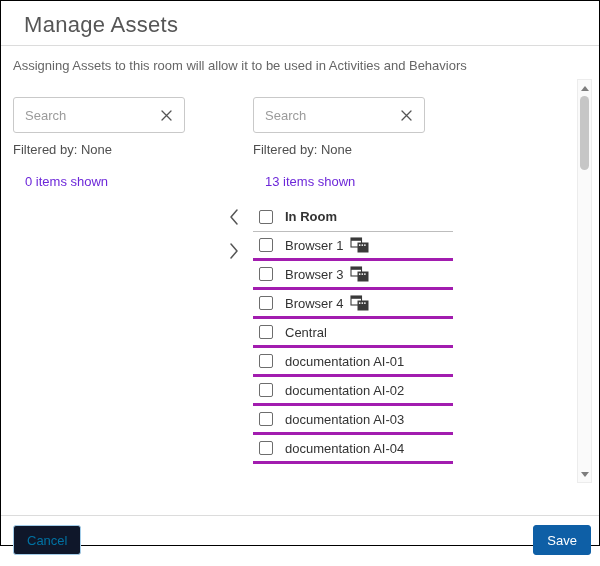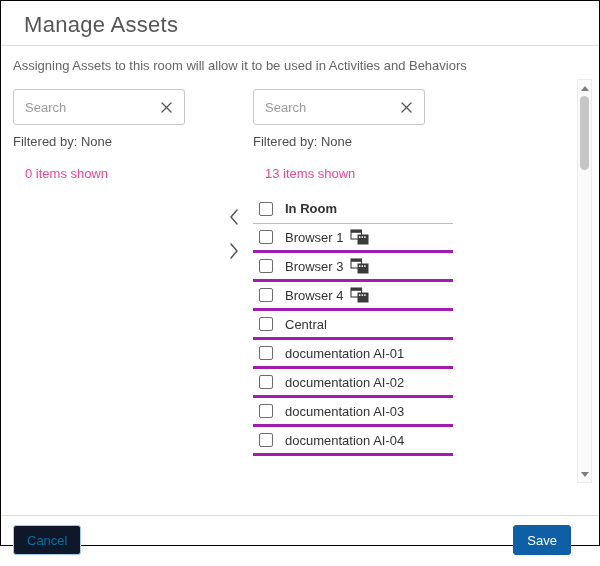--- a/index.html
+++ b/index.html
@@ -15,37 +15,37 @@
   }
   .dialog-title {
     position:absolute; top:11px; left:23px;
     font-size:22px; color:#565656; letter-spacing:.3px;
   }
   .title-divider { position:absolute; top:44px; left:0; width:100%; height:1px; background:#dcdcdc; }
   .dialog-desc { position:absolute; top:57px; left:12px; font-size:13px; color:#666;text-align:right; }
 
   .content { position:absolute; top:78px; left:0; width:598px; height:404px; overflow:hidden; }
 
-  .col { position:absolute; top:10px; width:200px; }
+  .col { position:absolute; top:18px; width:200px; }
   .col-left { left:12px; }
   .col-right { left:252px; }
 
   .search-box {
     width:172px; height:36px; border:1px solid #c9c9c9; border-radius:3px;
     display:flex; align-items:center; background:#fff;
   }
   .search-box input {
     flex:1; min-width:0; border:none; outline:none; background:transparent;
     font-family:inherit; font-size:13px; color:#444; padding:0 6px 0 11px;
   }
   .search-box input::placeholder { color:#9b9b9b; }
   .search-clear { flex:0 0 auto; padding:0 11px 0 4px; display:flex; align-items:center; cursor:pointer; }
 
   .filtered-by { margin-top:9px; font-size:13px; color:#4f4f4f; }
-  .items-count { margin-top:17px; margin-left:12px; font-size:13px; color:#ec4899; }
+  .items-count { margin-top:17px; margin-left:12px; font-size:13px; color:#6d28d9; }
 
   .list { margin-top:13px; width:200px; }
   .row { display:flex; align-items:center; }
   .header-row { height:30px; border-bottom:1px solid #bdbdbd; }
   .item-row { height:29px; border-bottom:3px solid #a21caf; }
   .checkbox {
     flex:0 0 auto; width:14px; height:14px; margin-left:6px; margin-right:12px;
     border:1px solid #6d6d6d; border-radius:2px; background:#fff; cursor:pointer;
   }
   .header-label { font-size:13px; font-weight:bold; color:#333; }
@@ -72,21 +72,21 @@
   .tri-up { width:0; height:0; border-left:4px solid transparent; border-right:4px solid transparent; border-bottom:5px solid #7d7d7d; }
   .tri-down { width:0; height:0; border-left:4px solid transparent; border-right:4px solid transparent; border-top:5px solid #7d7d7d; }
   .sb-thumb { position:absolute; left:2px; top:16px; width:9px; height:74px; background:#c6c6c6; border-radius:5px; cursor:pointer; }
 
   .footer-divider { position:absolute; top:514px; left:0; width:100%; height:1px; background:#dcdcdc; }
   .btn {
     position:absolute; top:524px; height:30px; padding:0 13px;
     border-radius:3px; font-family:inherit; font-size:13px; cursor:pointer;
   }
   .btn-cancel { left:12px; background:#0f172a; border:1px solid #a3cde9; color:#0072a3; }
-  .btn-save  { right:28px; background:#0e5fa6; border:1px solid #0e5fa6; color:#fff; }
+  .btn-save  { right:8px; background:#0e5fa6; border:1px solid #0e5fa6; color:#fff; }
 </style>
 </head>
 <body>
 
 <div class="dialog">
 
   <div class="dialog-title">Manage Assets</div>
   <div class="title-divider"></div>
   <div class="dialog-desc">Assigning Assets to this room will allow it to be used in Activities and Behaviors</div>
 

